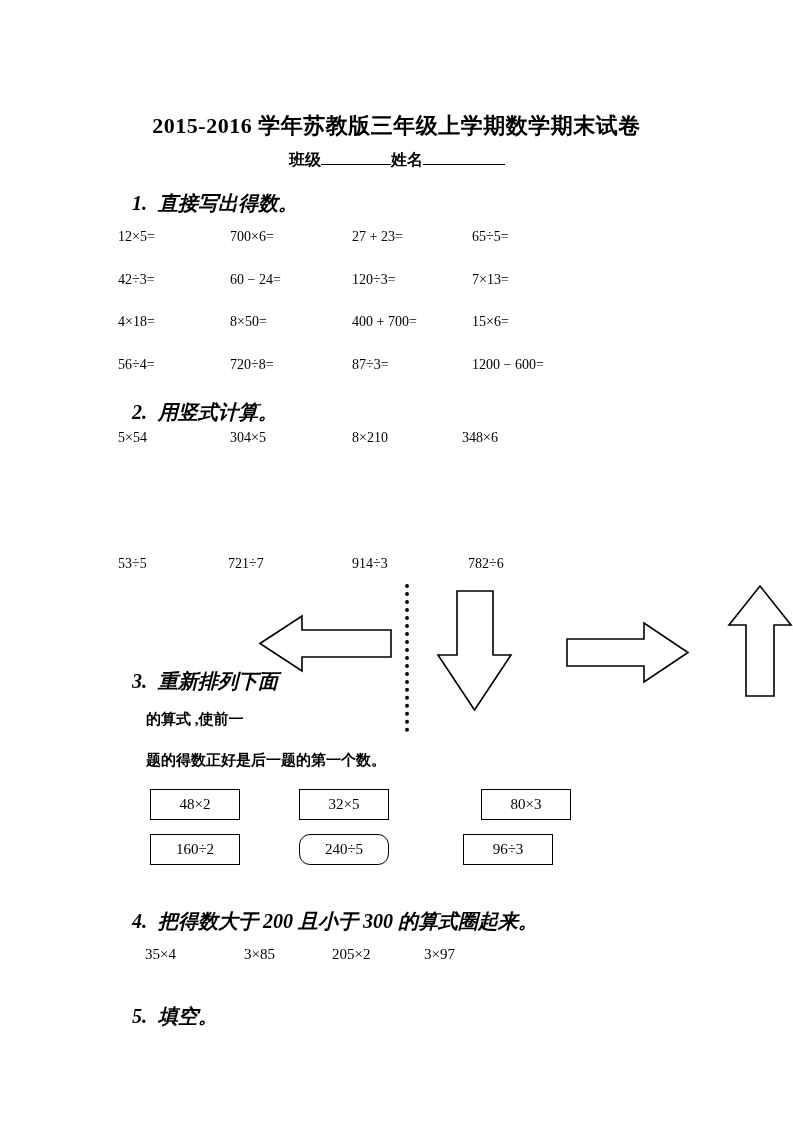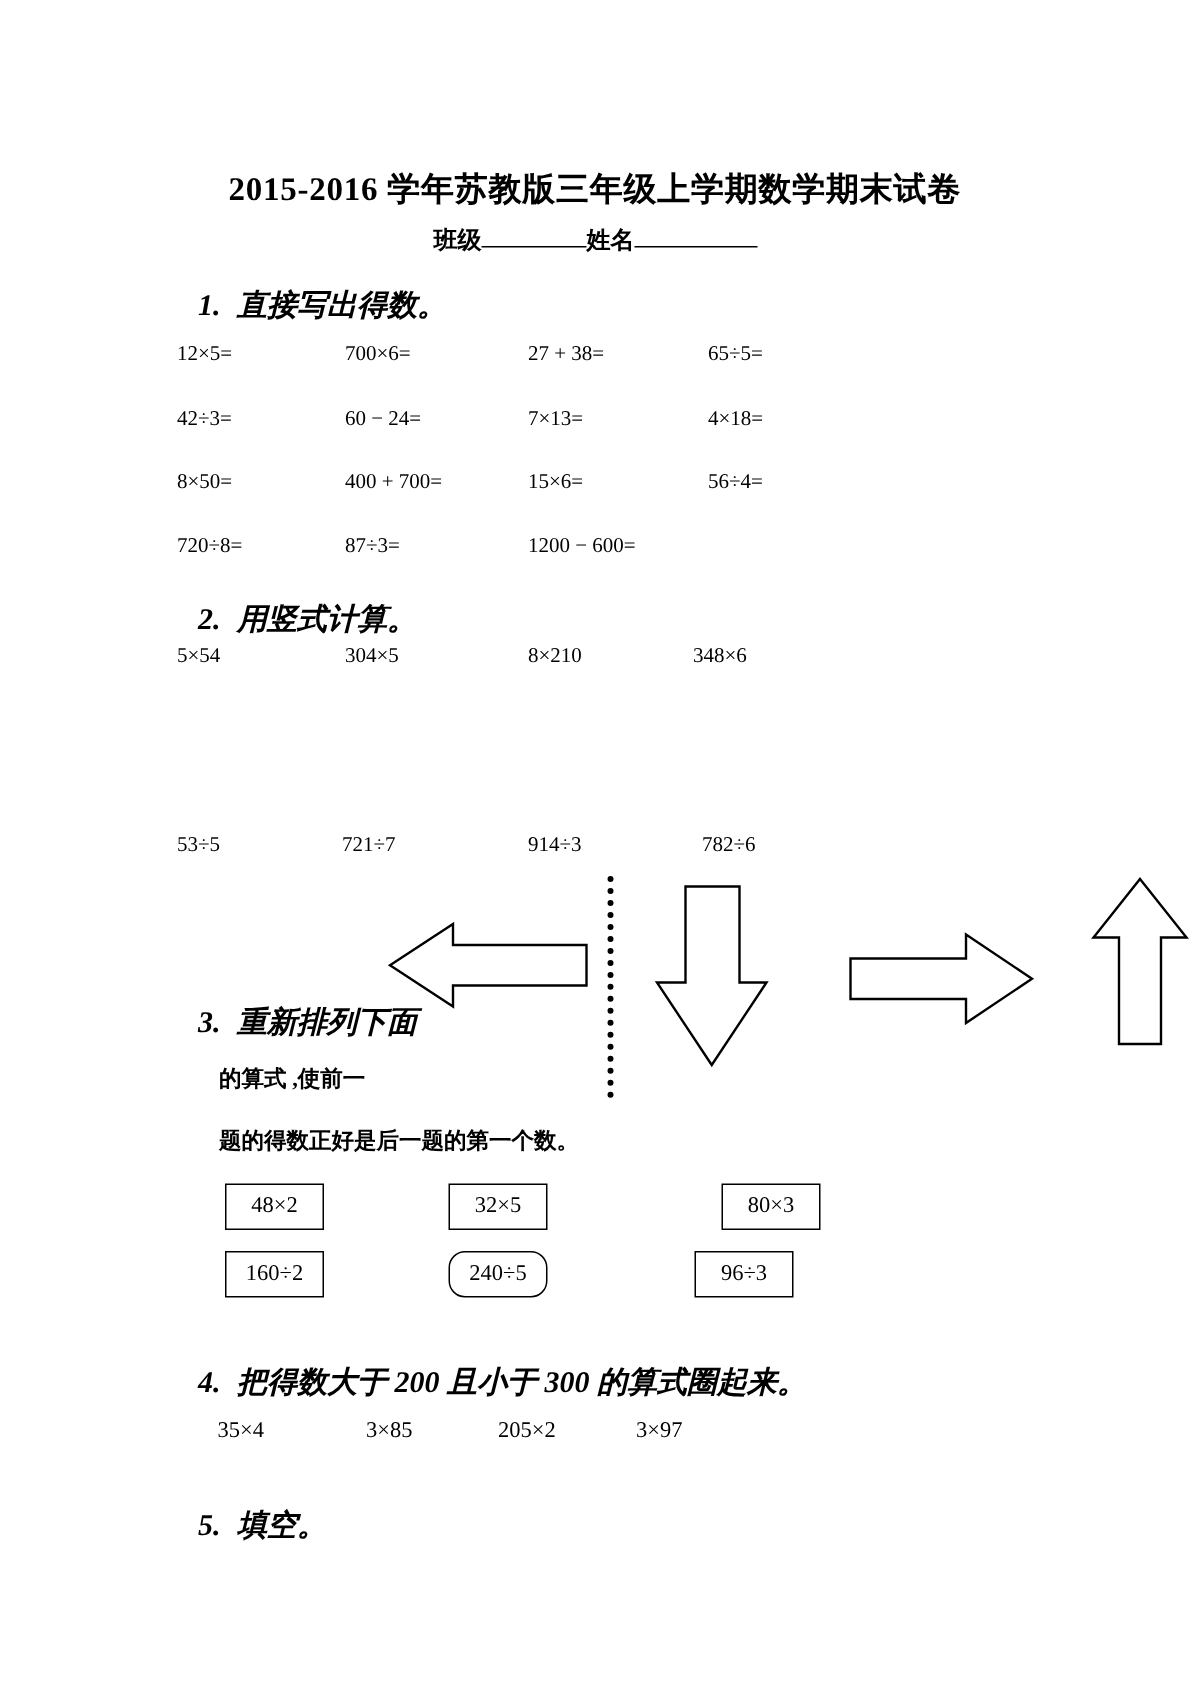--- a/index.html
+++ b/index.html
@@ -20,21 +20,21 @@
 
   .expr-grid { position: absolute; display: grid; font-size: 14px; }
   .q1-grid { left: 118px; top: 229px; grid-template-columns: 112px 122px 120px auto; grid-auto-rows: 42.6px; }
   .q2-row-a { left: 118px; top: 430px; grid-template-columns: 112px 122px 110px auto; }
   .q2-row-b { left: 118px; top: 556px; grid-template-columns: 110px 124px 116px auto; }
   .expr { white-space: nowrap; }
 
   .dotted-divider { position: absolute; left: 405px; top: 584px; height: 148px; width: 0; border-left: 4px dotted #000; }
   .arrow-svg { position: absolute; }
 
-  .box { position: absolute; width: 66px; height: 31px; border: 1.4px solid #000; display: flex; align-items: center; justify-content: center; font-size: 15px; }
+  .box { position: absolute; width: 90px; height: 31px; border: 1.4px solid #000; display: flex; align-items: center; justify-content: center; font-size: 15px; }
 
   .q4-row { position: absolute; left: 145px; display: flex; font-size: 15px; }
   .q4c { white-space: nowrap; }
   .q4-row .c1 { width: 99px; }
   .q4-row .c2 { width: 88px; }
   .q4-row .c3 { width: 92px; }
 </style>
 </head>
 <body>
 
@@ -43,24 +43,25 @@
   <div class="title">2015-2016 学年苏教版三年级上学期数学期末试卷</div>
 
   <div class="class-line"><span>班级</span><span class="blank-line blank-class"></span><span>姓名</span><span class="blank-line blank-name"></span></div>
 
   <div class="q-header" style="top:190px;">
     <span class="q-num">1.</span><span>直接写出得数。</span>
   </div>
   <div class="expr-grid q1-grid">
     <div class="expr">12×5=</div>
     <div class="expr">700×6=</div>
-    <div class="expr">27 + 38=</div>
+    <div class="expr">27 + 23=</div>
     <div class="expr">65÷5=</div>
     <div class="expr">42÷3=</div>
     <div class="expr">60 − 24=</div>
+    <div class="expr">120÷3=</div>
     <div class="expr">7×13=</div>
     <div class="expr">4×18=</div>
     <div class="expr">8×50=</div>
     <div class="expr">400 + 700=</div>
     <div class="expr">15×6=</div>
     <div class="expr">56÷4=</div>
     <div class="expr">720÷8=</div>
     <div class="expr">87÷3=</div>
     <div class="expr">1200 − 600=</div>
   </div>

